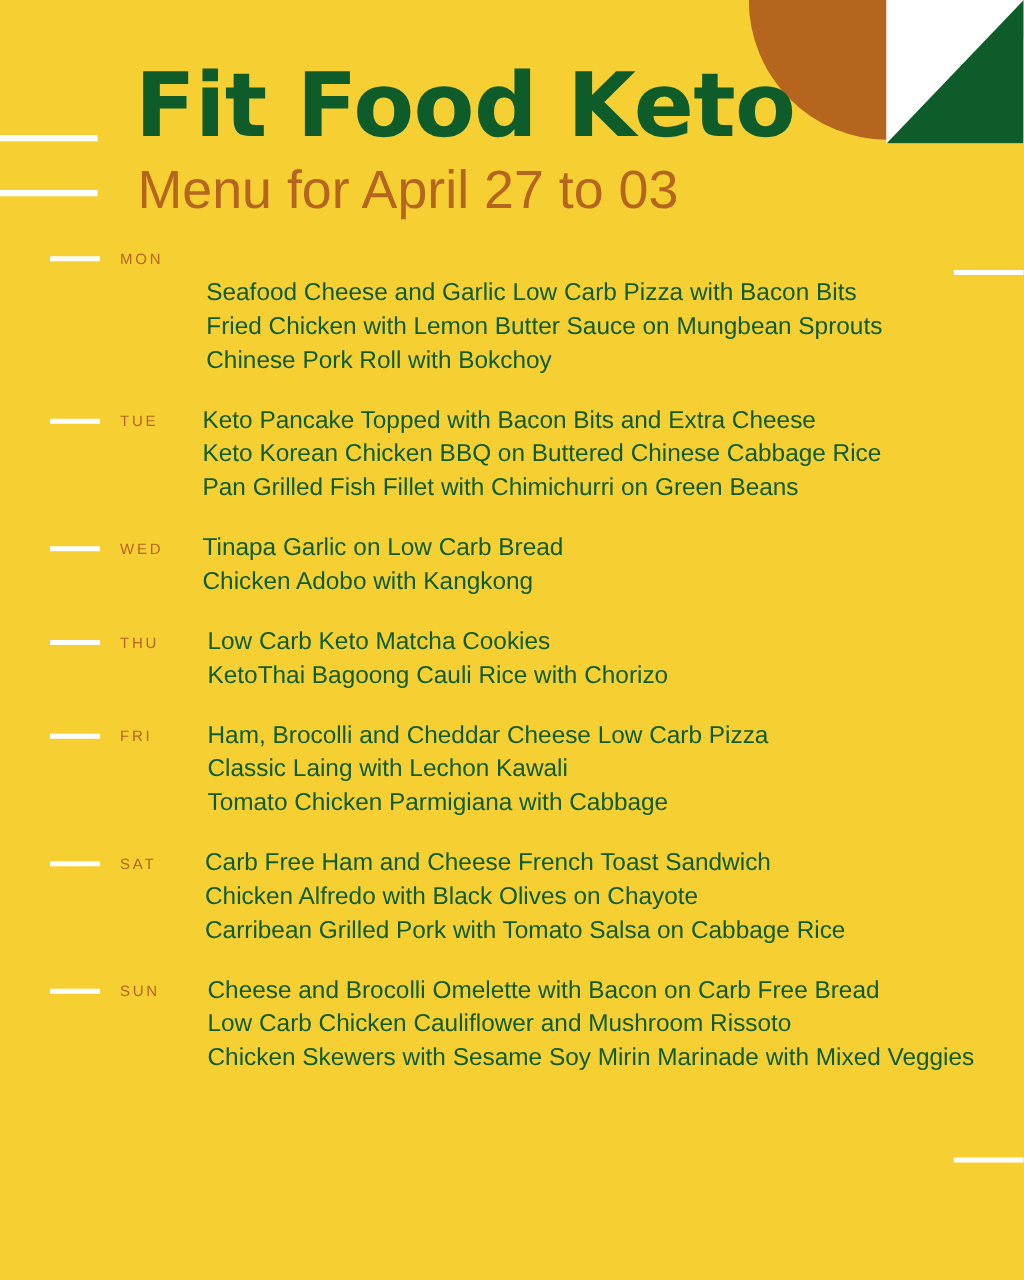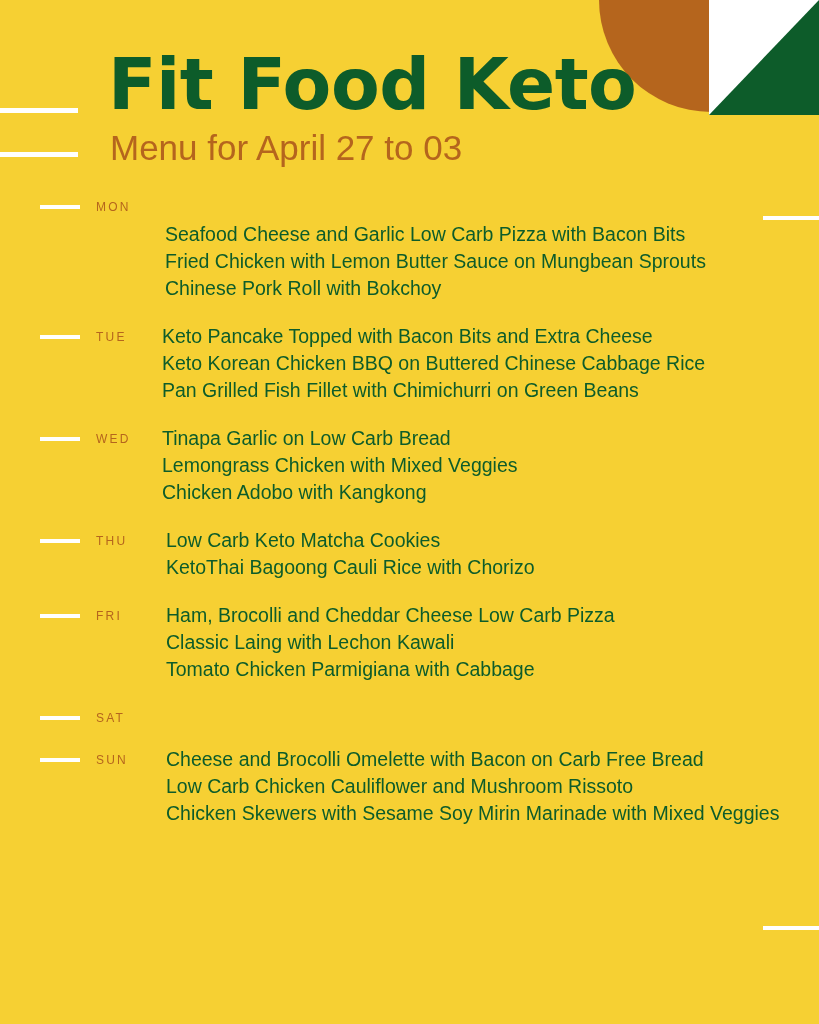--- a/index.html
+++ b/index.html
@@ -73,21 +73,21 @@
     font-family: "DejaVu Sans", sans-serif;
     font-weight: bold;
     font-size: 71px;
     line-height: 1.05;
     color: #0d5c2a;
     letter-spacing: -0.5px;
     margin: 0;
   }
   .subtitle {
     font-family: "Liberation Sans", sans-serif;
-    font-size: 35px;
+    font-size: 43px;
     line-height: 1.1;
     color: #b5651d;
     margin: 6px 0 0 2px;
     font-weight: normal;
   }
 
   
   .menu {
     position: absolute;
     left: 40px;
@@ -186,21 +186,20 @@
     </div>
   </div>
 
   <div class="day-block">
     <div class="day-left">
       <div class="day-rule"></div>
       <div class="day-label">WED</div>
     </div>
     <div class="day-items ind-2">
       <div class="menu-item">Tinapa Garlic on Low Carb Bread</div>
-      <div class="menu-item">Lemongrass Chicken with Mixed Veggies</div>
       <div class="menu-item">Chicken Adobo with Kangkong</div>
     </div>
   </div>
 
   <div class="day-block">
     <div class="day-left">
       <div class="day-rule"></div>
       <div class="day-label">THU</div>
     </div>
     <div class="day-items ind-3">
@@ -219,20 +218,25 @@
       <div class="menu-item">Classic Laing with Lechon Kawali</div>
       <div class="menu-item">Tomato Chicken Parmigiana with Cabbage</div>
     </div>
   </div>
 
   <div class="day-block">
     <div class="day-left">
       <div class="day-rule"></div>
       <div class="day-label">SAT</div>
     </div>
+    <div class="day-items ind-5">
+      <div class="menu-item">Carb Free Ham and Cheese French Toast Sandwich</div>
+      <div class="menu-item">Chicken Alfredo with Black Olives on Chayote</div>
+      <div class="menu-item">Carribean Grilled Pork with Tomato Salsa on Cabbage Rice</div>
+    </div>
   </div>
 
   <div class="day-block">
     <div class="day-left">
       <div class="day-rule"></div>
       <div class="day-label">SUN</div>
     </div>
     <div class="day-items ind-6">
       <div class="menu-item">Cheese and Brocolli Omelette with Bacon on Carb Free Bread</div>
       <div class="menu-item">Low Carb Chicken Cauliflower and Mushroom Rissoto</div>

